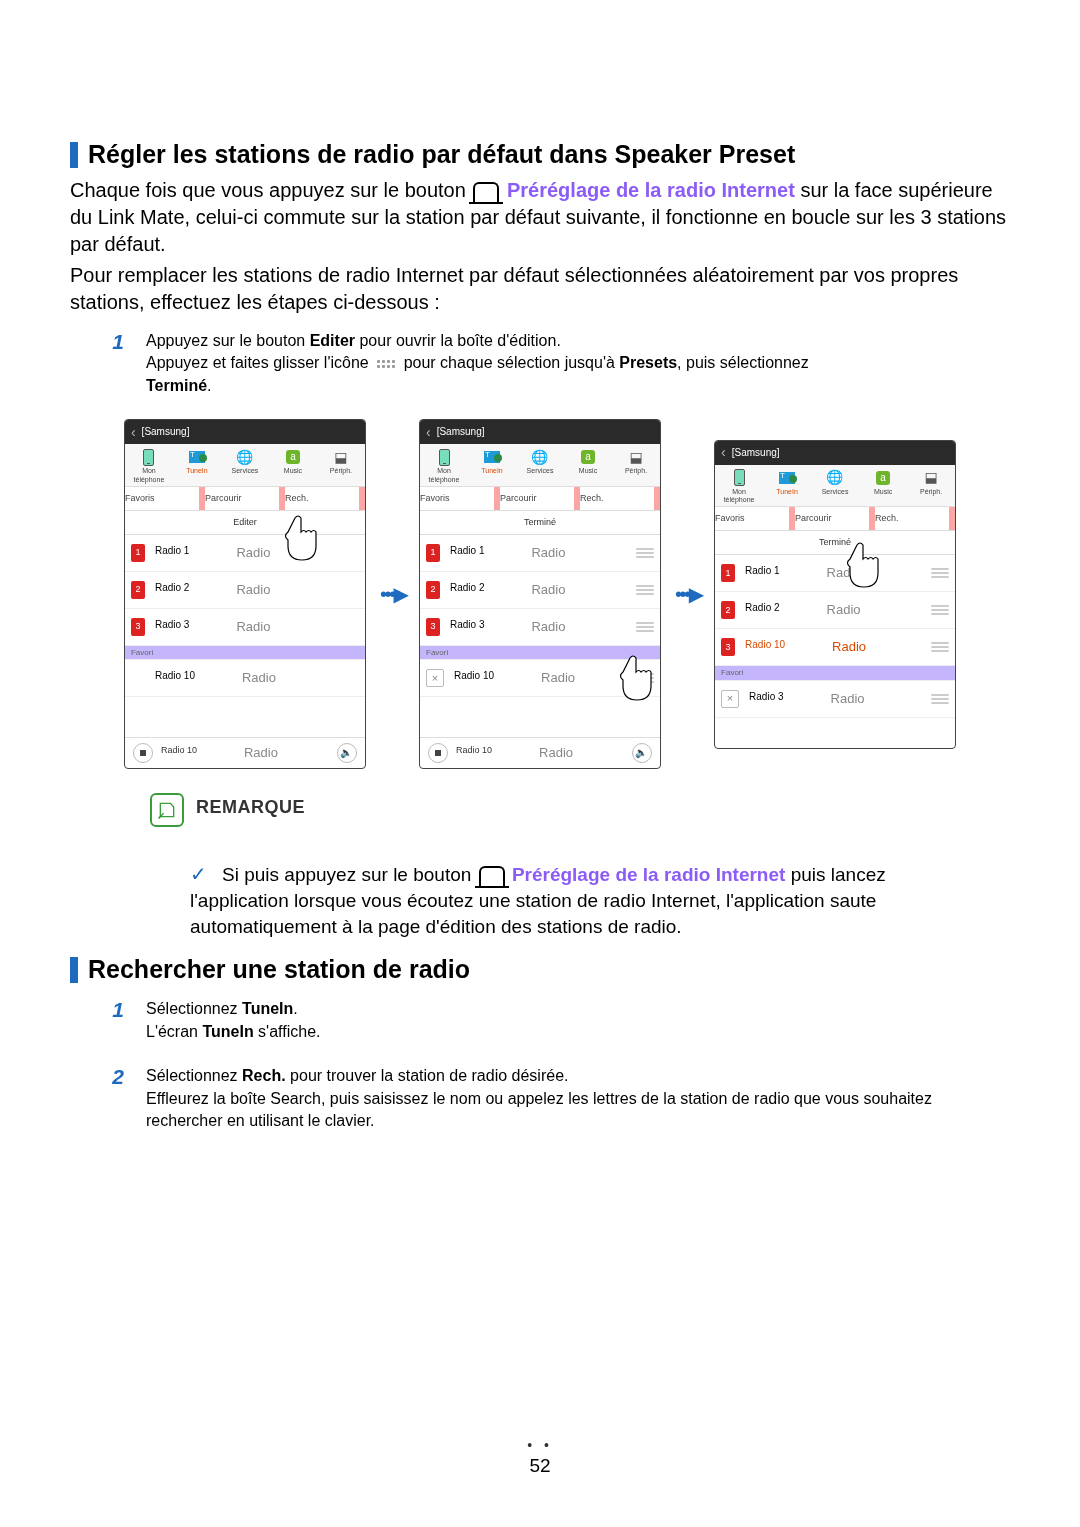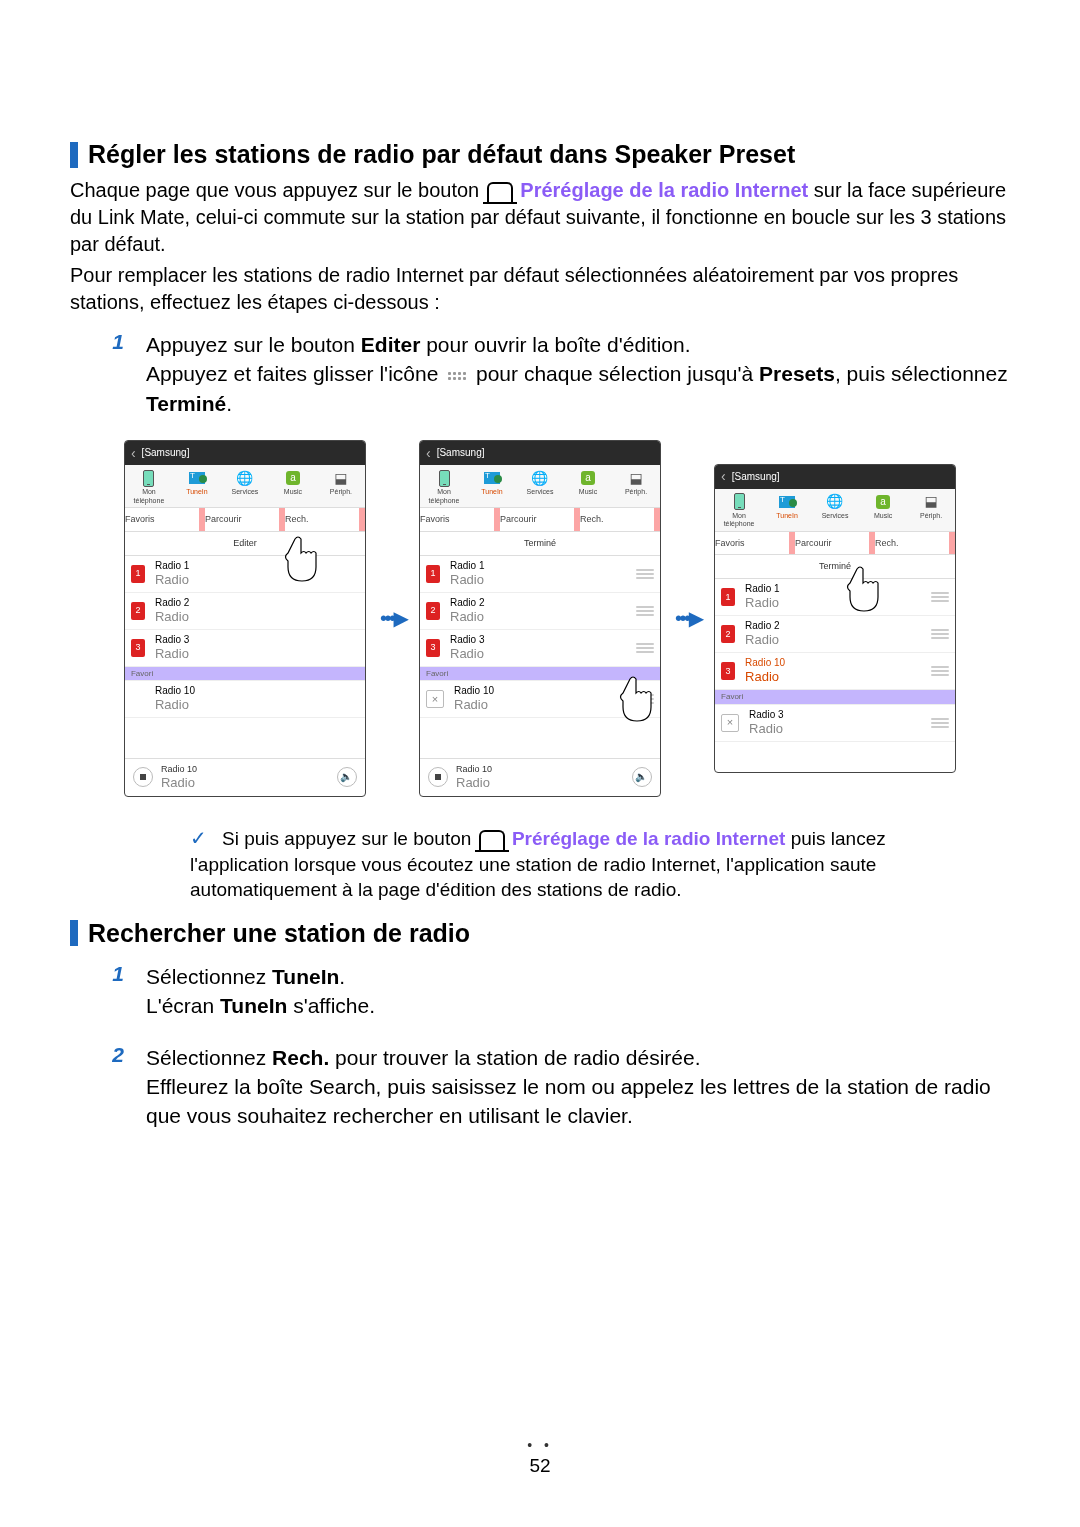--- a/index.html
+++ b/index.html
@@ -90,21 +90,21 @@
     flex: none;
     color: #1e6abf;
     font-weight: bold;
     font-style: italic;
     font-size: 21px;
     text-align: right;
     padding-right: 22px;
   }
   .step-body {
     flex: 1;
-    font-size: 21px;
+    font-size: 16px;
     line-height: 1.4;
   }
   .step-body b { font-weight: bold; }
   .shots-row {
     display: flex;
     align-items: center;
     justify-content: center;
     gap: 14px;
     margin: 20px 0 28px 0;
   }
@@ -231,21 +231,21 @@
     margin-right: 10px;
     flex: none;
   }
   .preset-badge.x {
     background:#fff;border:1px solid #bbb;color:#888;width:16px;height:16px;font-size:11px;
   }
   .preset-badge.empty { background:transparent; }
   .row-texts {
     flex:1;
     display:flex;
-    flex-direction:column;
+    gap:47px;
   }
   .row-title { font-size: 10px; color:#000; }
   .row-title.sel { color:#d84a00; }
   .row-sub { font-size: 13px; color:#888; }
   .row-sub.sel { color:#d84a00; }
   .row-drag {
     width:18px;height:10px;flex:none;
     display:flex;flex-direction:column;justify-content:space-between;
   }
   .row-drag i{height:2px;background:#ccc;display:block;border-radius:1px;}
@@ -335,21 +335,21 @@
 <body>
 
 <div class="page">
 
   <div class="section-title">
     <span class="blue-bar"></span>
     <span>Régler les stations de radio par défaut dans Speaker Preset</span>
   </div>
 
   <p class="body-text">
-    <span>Chaque page que vous appuyez sur le bouton </span>
+    <span>Chaque fois que vous appuyez sur le bouton </span>
     <span class="preset-icon"></span>
     <span class="orange">Préréglage de la radio Internet</span>
     <span> sur la face supérieure du Link Mate, celui-ci commute sur la station par défaut suivante, il fonctionne en boucle sur les 3 stations par défaut.</span>
   </p>
   <p class="body-text">Pour remplacer les stations de radio Internet par défaut sélectionnées aléatoirement par vos propres stations, effectuez les étapes ci-dessous :</p>
 
   <div class="step-list">
     <div class="step">
       <div class="step-num">1</div>
       <div class="step-body">
@@ -626,20 +626,29 @@
         <div style="height:30px"></div>
       </div>
       <div class="hand" style="top:100px;left:130px">
         <svg viewBox="0 0 40 50">
             <path d="M12 4 q3 -4 6 0 v14 q3 -3 5 0 q3 -3 5 0 q3 -3 5 0 v14 q0 14 -14 14 q-14 0 -14 -14 v-6 q-5 -4 0 -8 z" fill="#fff" stroke="#000" stroke-width="1.2"></path>
           </svg>
       </div>
     </div>
   </div>
 
+  <div class="remark-block">
+    <div class="remark-icon">
+      <svg viewBox="0 0 24 24" width="20" height="20">
+          <path d="M4 20 L4 4 L16 4 L20 8 L20 20 Z M4 20 L2 22" fill="none" stroke="#3a9c3a" stroke-width="1.6"></path>
+          <path d="M2 22 L8 16" stroke="#3a9c3a" stroke-width="1.6"></path>
+        </svg>
+    </div>
+    <div class="remark-title">REMARQUE</div>
+  </div>
   <div class="remark-body">
     <span class="check">✓</span>
     <span>Si puis appuyez sur le bouton </span>
     <span class="preset-icon"></span>
     <span class="orange">Préréglage de la radio Internet</span>
     <span> puis lancez l'application lorsque vous écoutez une station de radio Internet, l'application saute automatiquement à la page d'édition des stations de radio.</span>
   </div>
 
   <div class="section-title" style="margin-top:16px">
     <span class="blue-bar"></span>

